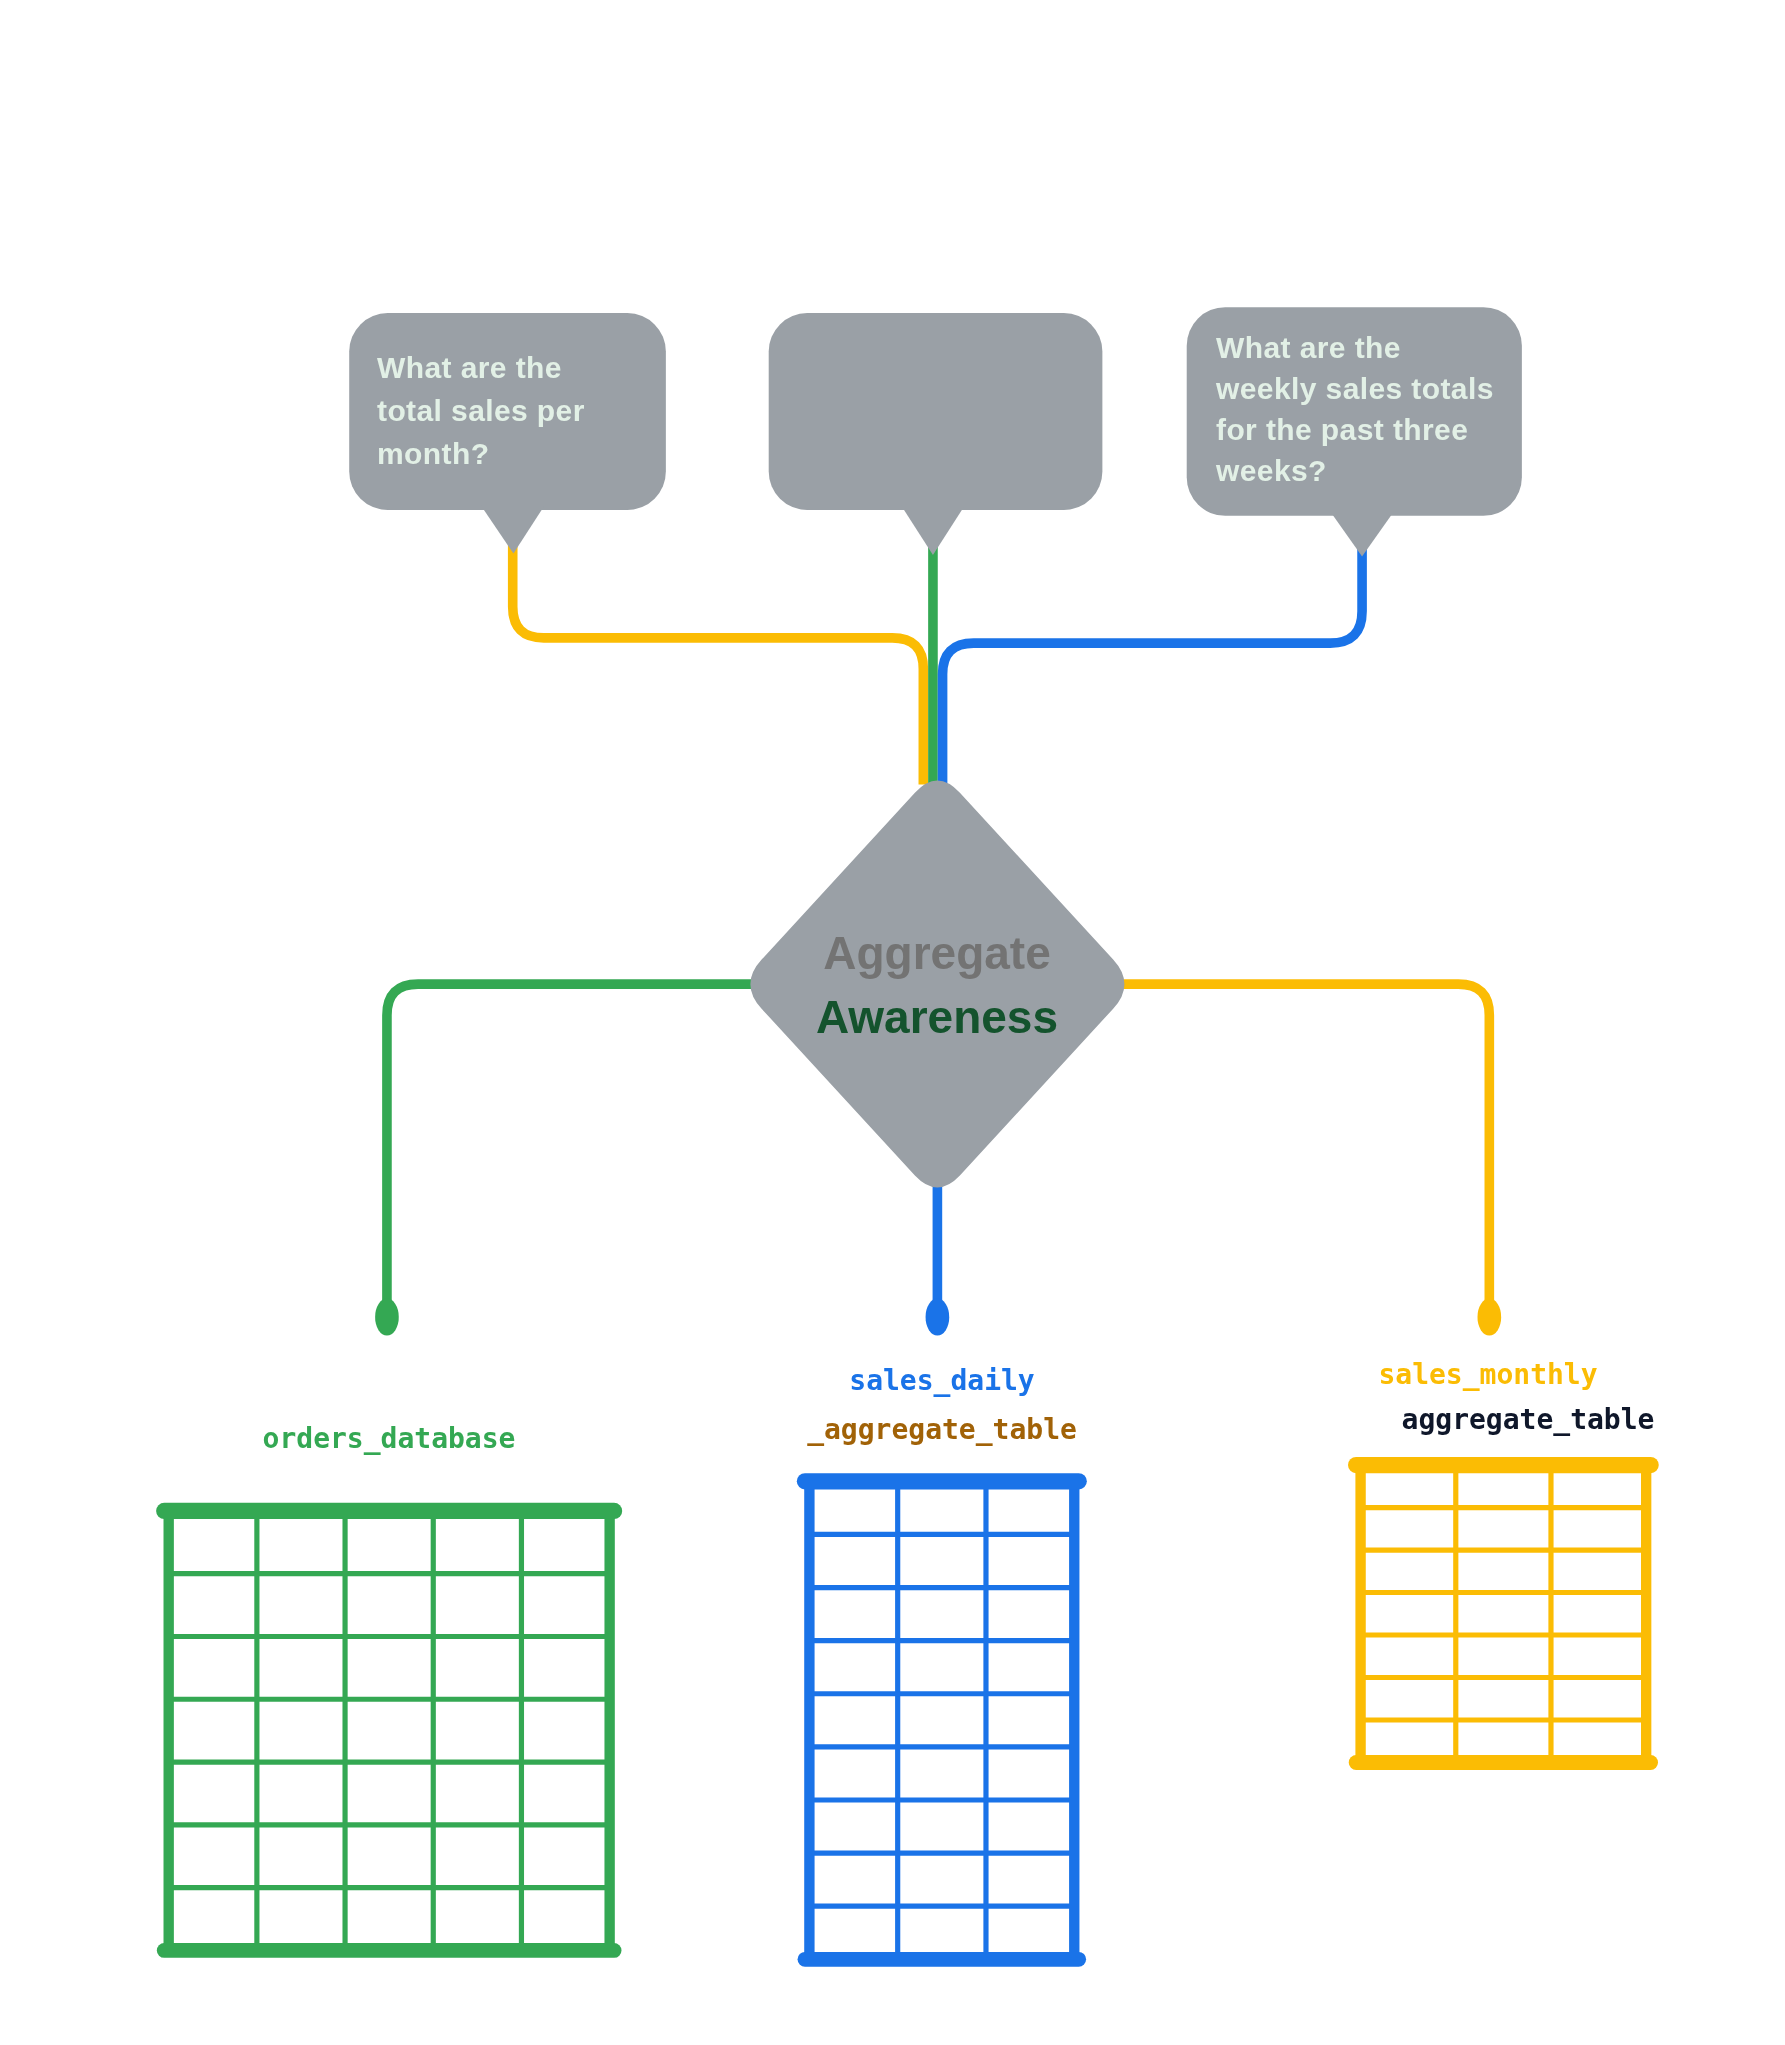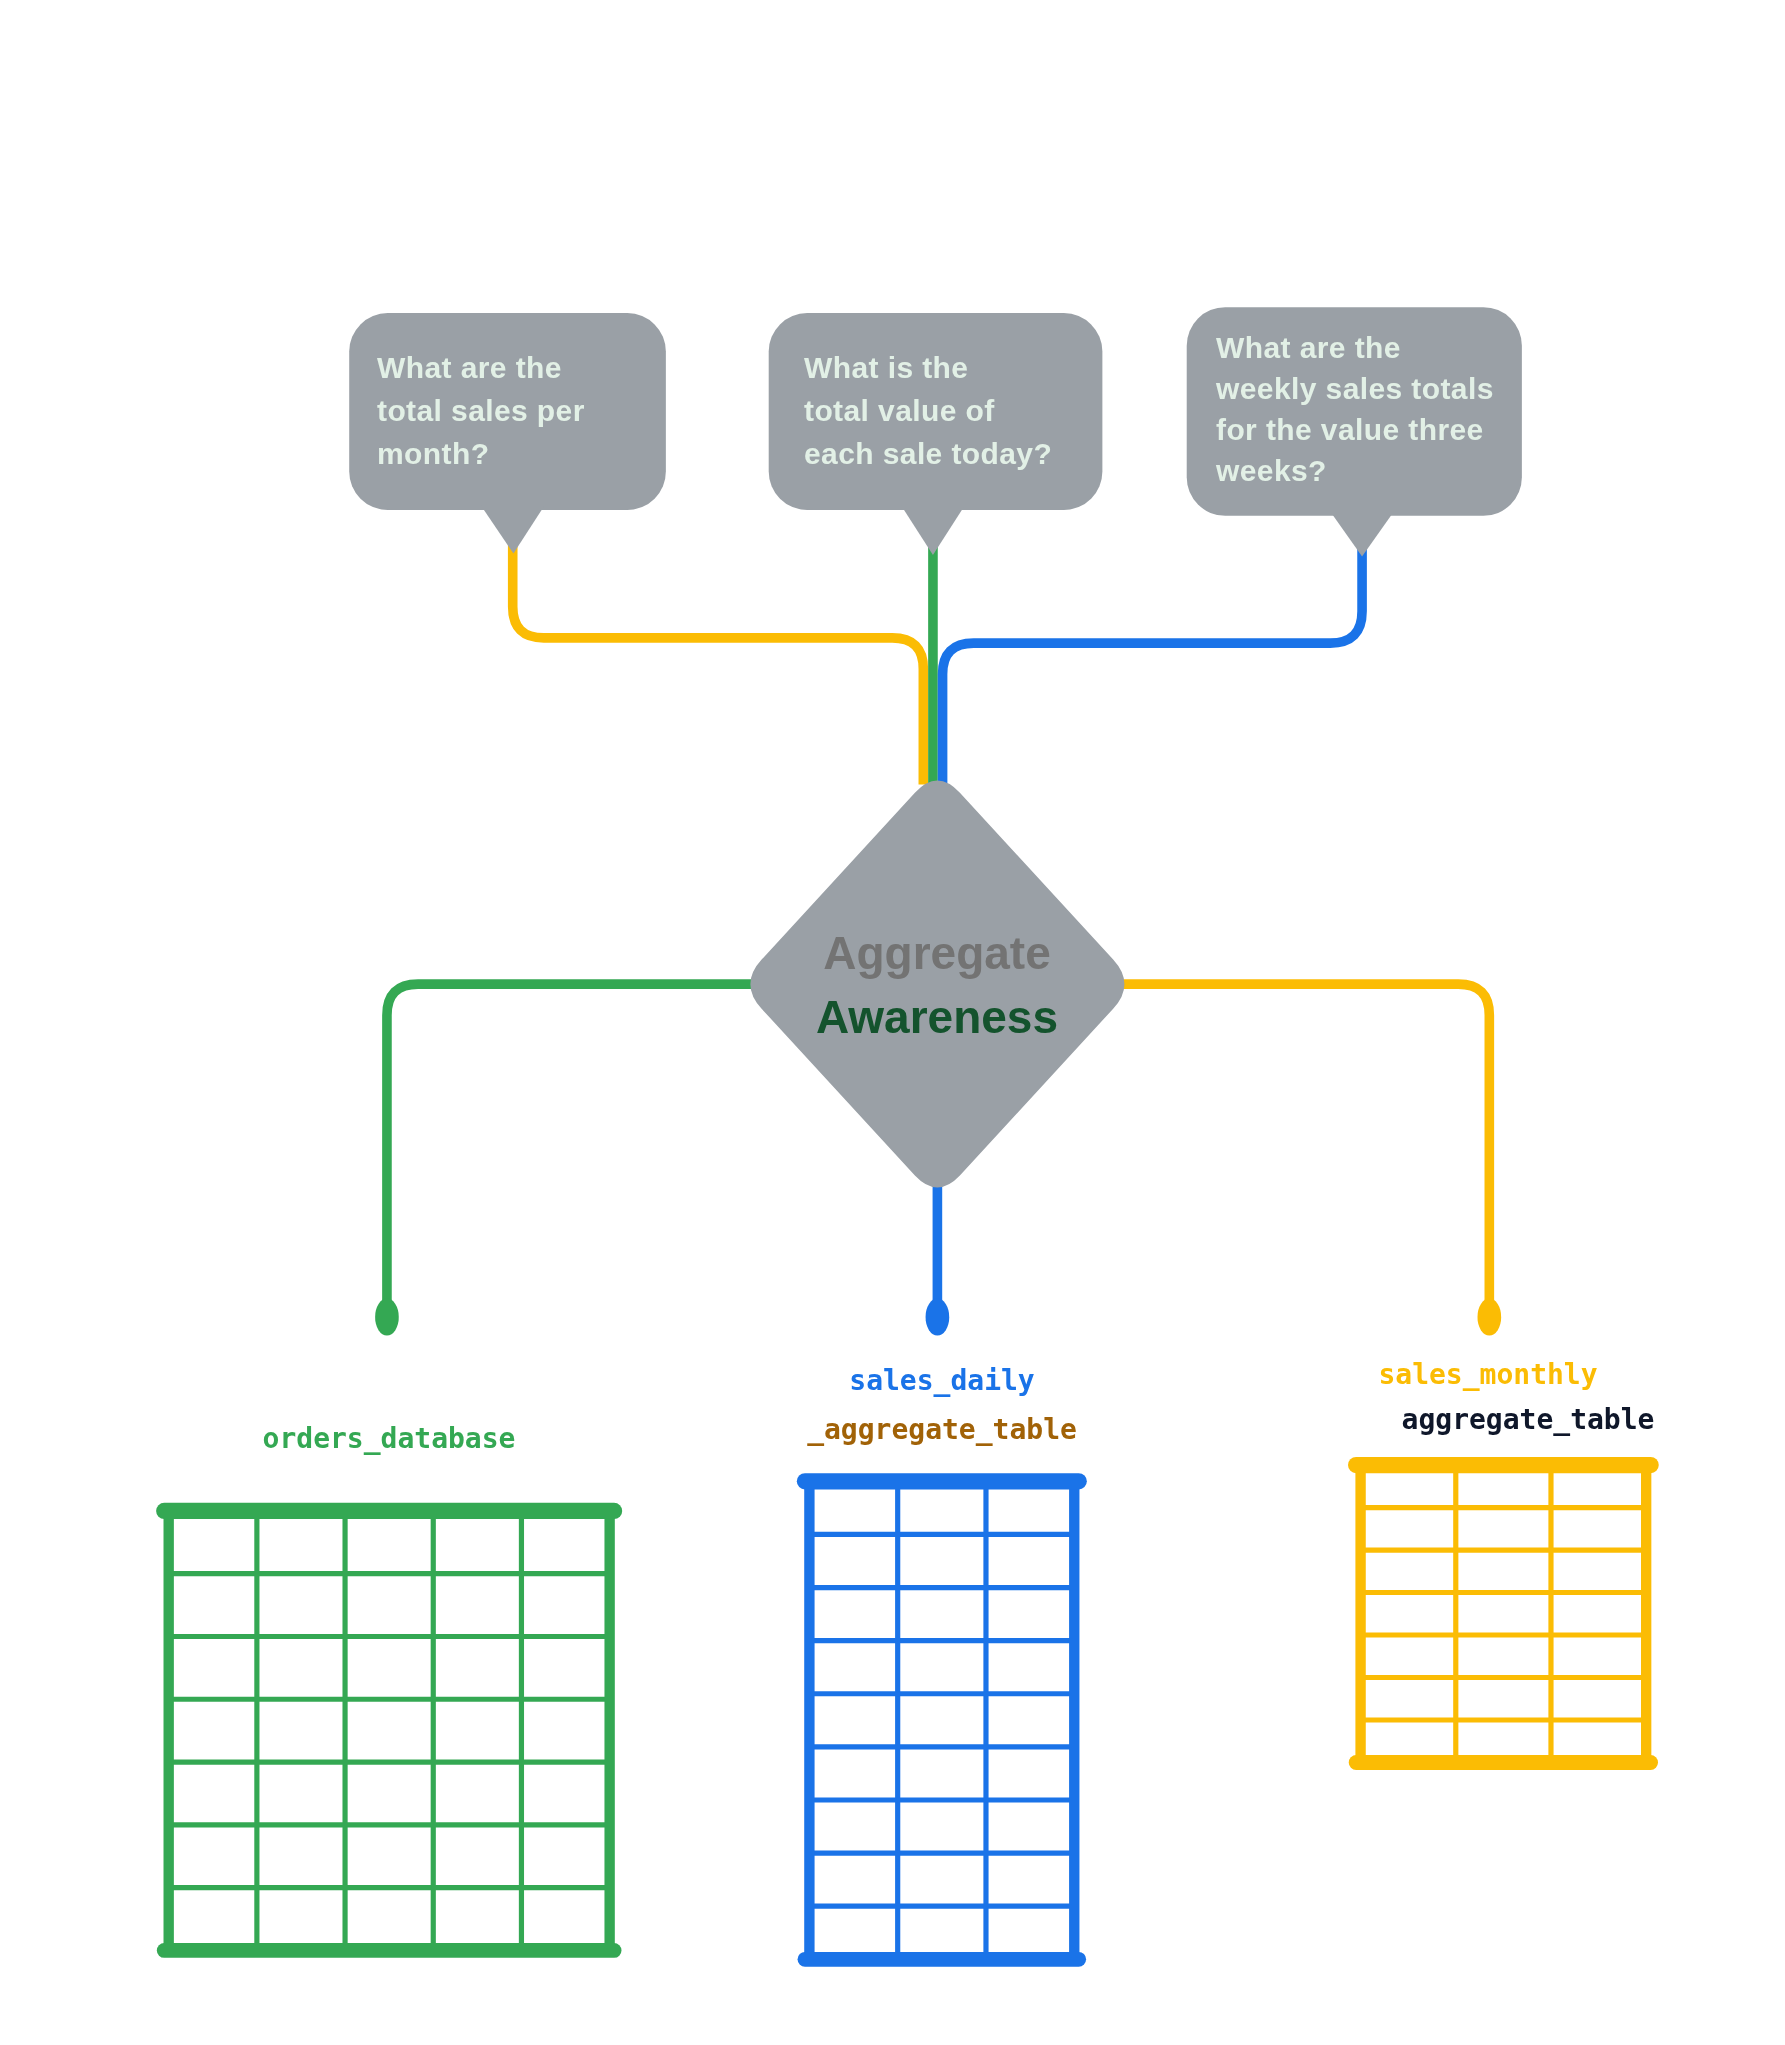--- a/index.html
+++ b/index.html
@@ -113,30 +113,25 @@
         <line x1="1833" y1="2382" x2="2231" y2="2382" stroke="#FBBC04" stroke-width="20" stroke-linecap="round"></line>
       </g>
   </svg>
 
   <div class="bubble-text" style="left: 377px; top: 346px; color: rgb(226, 240, 230);">
     <div>What are the</div>
     <div>total sales per</div>
     <div>month?</div>
   </div>
 
-  <div class="bubble-text" style="left: 804px; top: 346px; color: rgb(226, 240, 230);">
-    <div>What is the</div>
-    <div>total value of</div>
-    <div>each sale today?</div>
-  </div>
 
   <div class="bubble-text" style="left: 1216px; top: 327px; line-height: 41px; color: rgb(226, 240, 230);">
     <div>What are the</div>
     <div>weekly sales totals</div>
-    <div>for the value three</div>
+    <div>for the past three</div>
     <div>weeks?</div>
   </div>
 
   <div class="diamond-label" style="left: 937px; top: 926px; color: #737373;">Aggregate</div>
   <div class="diamond-label" style="left: 937px; top: 990px; color: #14532d;">Awareness</div>
 
   <div class="table-label" style="left: 389px; top: 1422px; color: rgb(52, 168, 83);">orders_database</div>
 
   <div class="table-label" style="left: 942px; top: 1364px; color: rgb(26, 115, 232);">sales_daily</div>
   <div class="table-label" style="left: 942px; top: 1413px; color: #a16207; text-align: center;">_aggregate_table</div>

